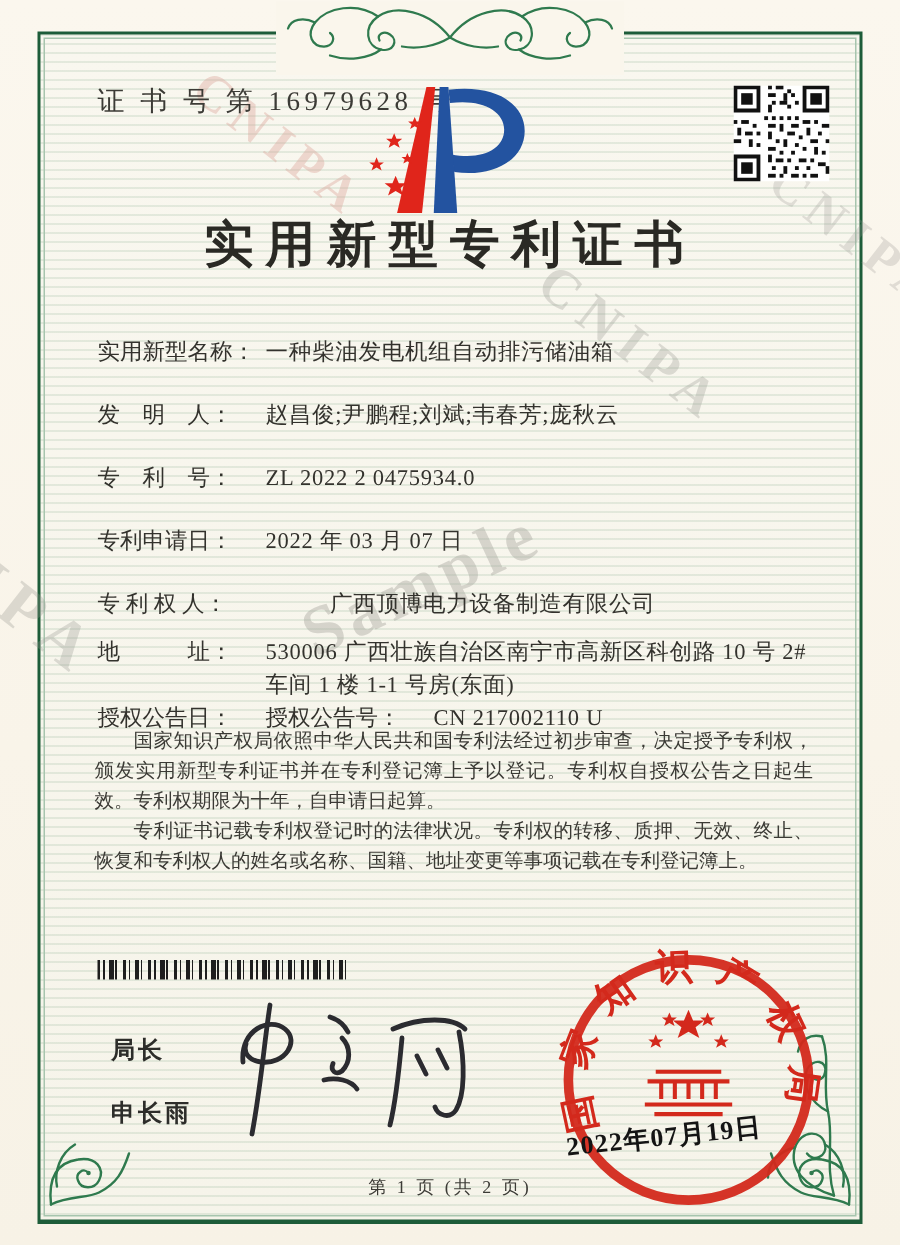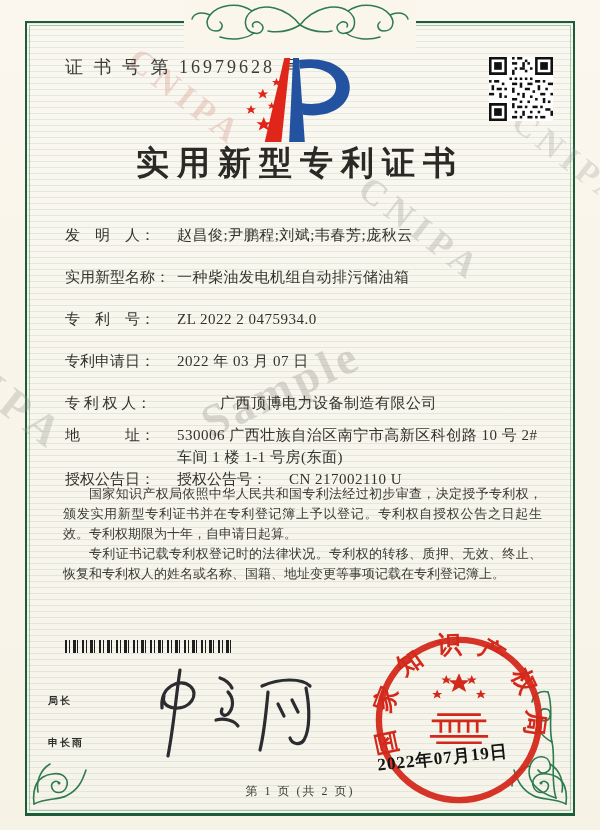--- a/index.html
+++ b/index.html
@@ -50,22 +50,22 @@
     font-size:13px; line-height:20px; color:#3b3a35; text-align:justify; }
   .paras p{ text-indent:2em; }
 
   .barcode{ position:absolute; left:65px; top:640px; width:168px; height:13px; z-index:2;
     background:repeating-linear-gradient(90deg,
       #1e1e1e 0 2px, rgba(0,0,0,0) 2px 4px,
       #1e1e1e 4px 5px, rgba(0,0,0,0) 5px 8px,
       #1e1e1e 8px 11px, rgba(0,0,0,0) 11px 12px,
       #1e1e1e 12px 13px, rgba(0,0,0,0) 13px 17px); }
 
-  .director{ position:absolute; left:48px; top:680px; z-index:2;
-    font-family:"Liberation Sans","DejaVu Sans",sans-serif; font-size:10px; font-weight:600;
+  .director{ position:absolute; left:74px; top:680px; z-index:2;
+    font-family:"Liberation Sans","DejaVu Sans",sans-serif; font-size:16px; font-weight:600;
     color:#2d2d2a; line-height:42px; letter-spacing:2px;}
   .signature{ position:absolute; left:150px; top:656px; z-index:3; }
 
   .vine{ position:absolute; right:34px; bottom:26px; z-index:1; }
   .corner{ position:absolute; bottom:18px; z-index:1; }
   .corner-l{ left:28px; }
   .corner-r{ right:28px; transform:scaleX(-1); }
   .ornament{ position:absolute; left:50%; top:1px; transform:translateX(-50%); z-index:2; background:#faf6ec; padding:0 6px;}
 
   .seal{ position:absolute; left:368px; top:629px; z-index:4; }
@@ -227,26 +227,26 @@
           <rect x="18" y="23" width="1" height="1"></rect>
         <rect x="20" y="23" width="2" height="1"></rect>
       </g>
     </svg>
   </div>
 
   <div class="title">实用新型专利证书</div>
 
   <div class="fields">
     <div class="row">
+      <span class="lbl">实用新型名称：</span>
+      <span class="val">一种柴油发电机组自动排污储油箱</span>
+    </div>
+    <div class="row">
       <span class="lbl">发　明　人：</span>
       <span class="val">赵昌俊;尹鹏程;刘斌;韦春芳;庞秋云</span>
-    </div>
-    <div class="row">
-      <span class="lbl">实用新型名称：</span>
-      <span class="val">一种柴油发电机组自动排污储油箱</span>
     </div>
     <div class="row">
       <span class="lbl">专　利　号：</span>
       <span class="val">ZL 2022 2 0475934.0</span>
     </div>
     <div class="row">
       <span class="lbl">专利申请日：</span>
       <span class="val">2022 年 03 月 07 日</span>
     </div>
     <div class="row row-patentee">

